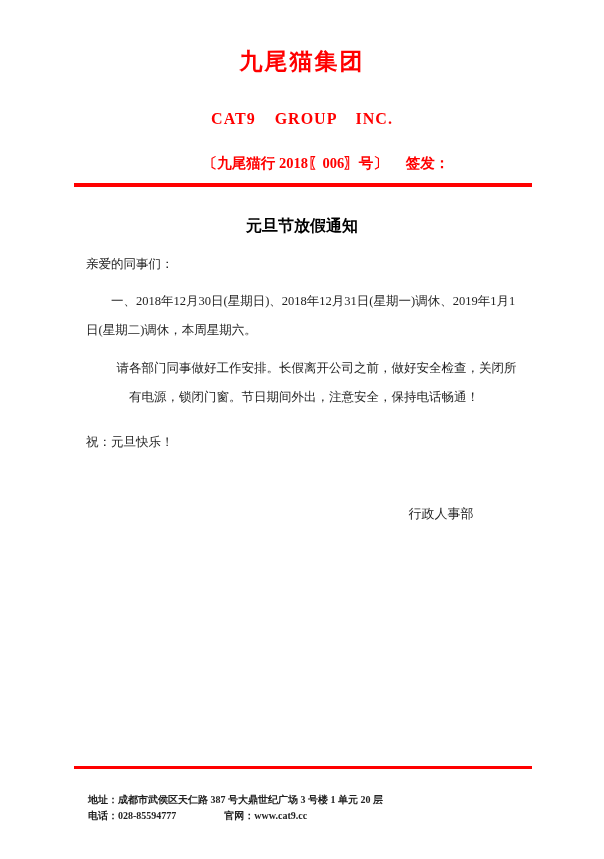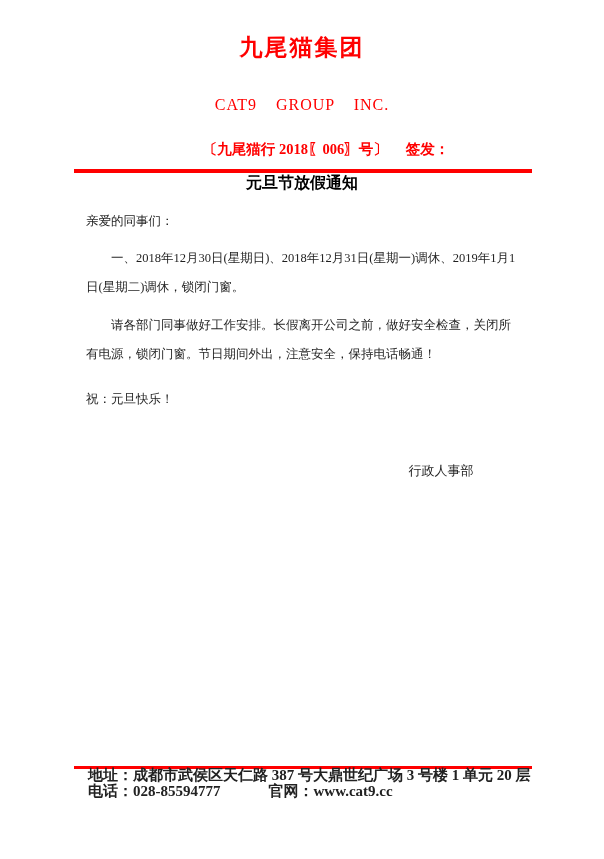--- a/index.html
+++ b/index.html
@@ -7,65 +7,65 @@
     position:relative;
     width:604px;height:859px;
     background:#ffffff;
     overflow:hidden;
     font-family:"Liberation Serif","DejaVu Serif",serif;
     color:#1f1f1f;
   }
   
   .letterhead{text-align:center;color:#ff0000;}
   .company-cn{
-    margin:0;padding-top:34px;
+    margin:0;padding-top:48px;
     font-family:"Liberation Sans","DejaVu Sans",sans-serif;
     font-size:23px;line-height:26px;font-weight:bold;
     letter-spacing:2px;
   }
   .company-en{
     margin-top:36px;
-    font-size:16px;line-height:18px;font-weight:normal;
+    font-size:16px;line-height:18px;font-weight:bold;
     letter-spacing:1px;word-spacing:14px;
   }
   .doc-line{
     margin-top:27px;padding-left:48px;
     font-size:14.5px;line-height:16px;font-weight:bold;
   }
   .issuer{margin-left:18px;}
   .rule{background:#ff0000;margin-left:74px;width:458px;}
   .rule-top{margin-top:12px;height:4px;}
   
   .notice-title{
-    margin-top:0;text-align:center;color:#000;
+    margin-top:29px;text-align:center;color:#000;
     font-family:"Liberation Sans","DejaVu Sans",sans-serif;
     font-size:16px;line-height:20px;font-weight:bold;
   }
   
   .content{
     padding:0 74px 0 78px;
     font-size:12.5px;line-height:29px;
   }
   .content p{margin:8px;}
   .salutation{margin-top:14px !important;}
   .indent{text-indent:2em;}
   .para-item2{margin-top:8px !important;}
-  .para-notes{margin-top:9px !important;}
+  .para-notes{margin-top:9px !important;text-align:center;}
   .closing-wish{margin-top:16px !important;}
   
   .signature{
     width:170px;margin:42px 78px 0 auto;
     text-align:center;font-size:13px;line-height:29px;
   }
   .signature .sig-date{margin-top:4px;}
   
   .rule-bottom{position:absolute;top:766px;height:3px;}
   .footer-text{
-    position:absolute;top:768px;left:88px;right:60px;
-    font-size:15px;line-height:15.5px;font-weight:bold;color:#222;
+    position:absolute;top:792px;left:88px;right:60px;
+    font-size:10px;line-height:15.5px;font-weight:bold;color:#222;
   }
   .footer-row{white-space:nowrap;}
   .website-label{margin-left:48px;}
 </style>
 </head>
 <body>
 
 <div class="page">
 
   <div class="letterhead">
@@ -74,21 +74,21 @@
     <div class="doc-line">
       <span>〔九尾猫行 2018〖006〗号〕</span><span class="issuer">签发：</span>
     </div>
     <div class="rule rule-top"></div>
   </div>
 
   <div class="notice-title">元旦节放假通知</div>
 
   <div class="content">
     <p class="salutation">亲爱的同事们：</p>
-    <p class="indent para-item1">一、2018年12月30日(星期日)、2018年12月31日(星期一)调休、2019年1月1日(星期二)调休，锁闭门窗。</p>
+    <p class="indent para-item1">一、2018年12月30日(星期日)、2018年12月31日(星期一)调休、2019年1月1日(星期二)调休，本周星期六。</p>
     <p class="indent para-notes">请各部门同事做好工作安排。长假离开公司之前，做好安全检查，关闭所有电源，锁闭门窗。节日期间外出，注意安全，保持电话畅通！</p>
     <p class="closing-wish">祝：元旦快乐！</p>
   </div>
 
   <div class="signature">
     <div class="sig-dept">行政人事部</div>
   </div>
 
   <div class="rule rule-bottom"></div>
   <div class="footer-text">

